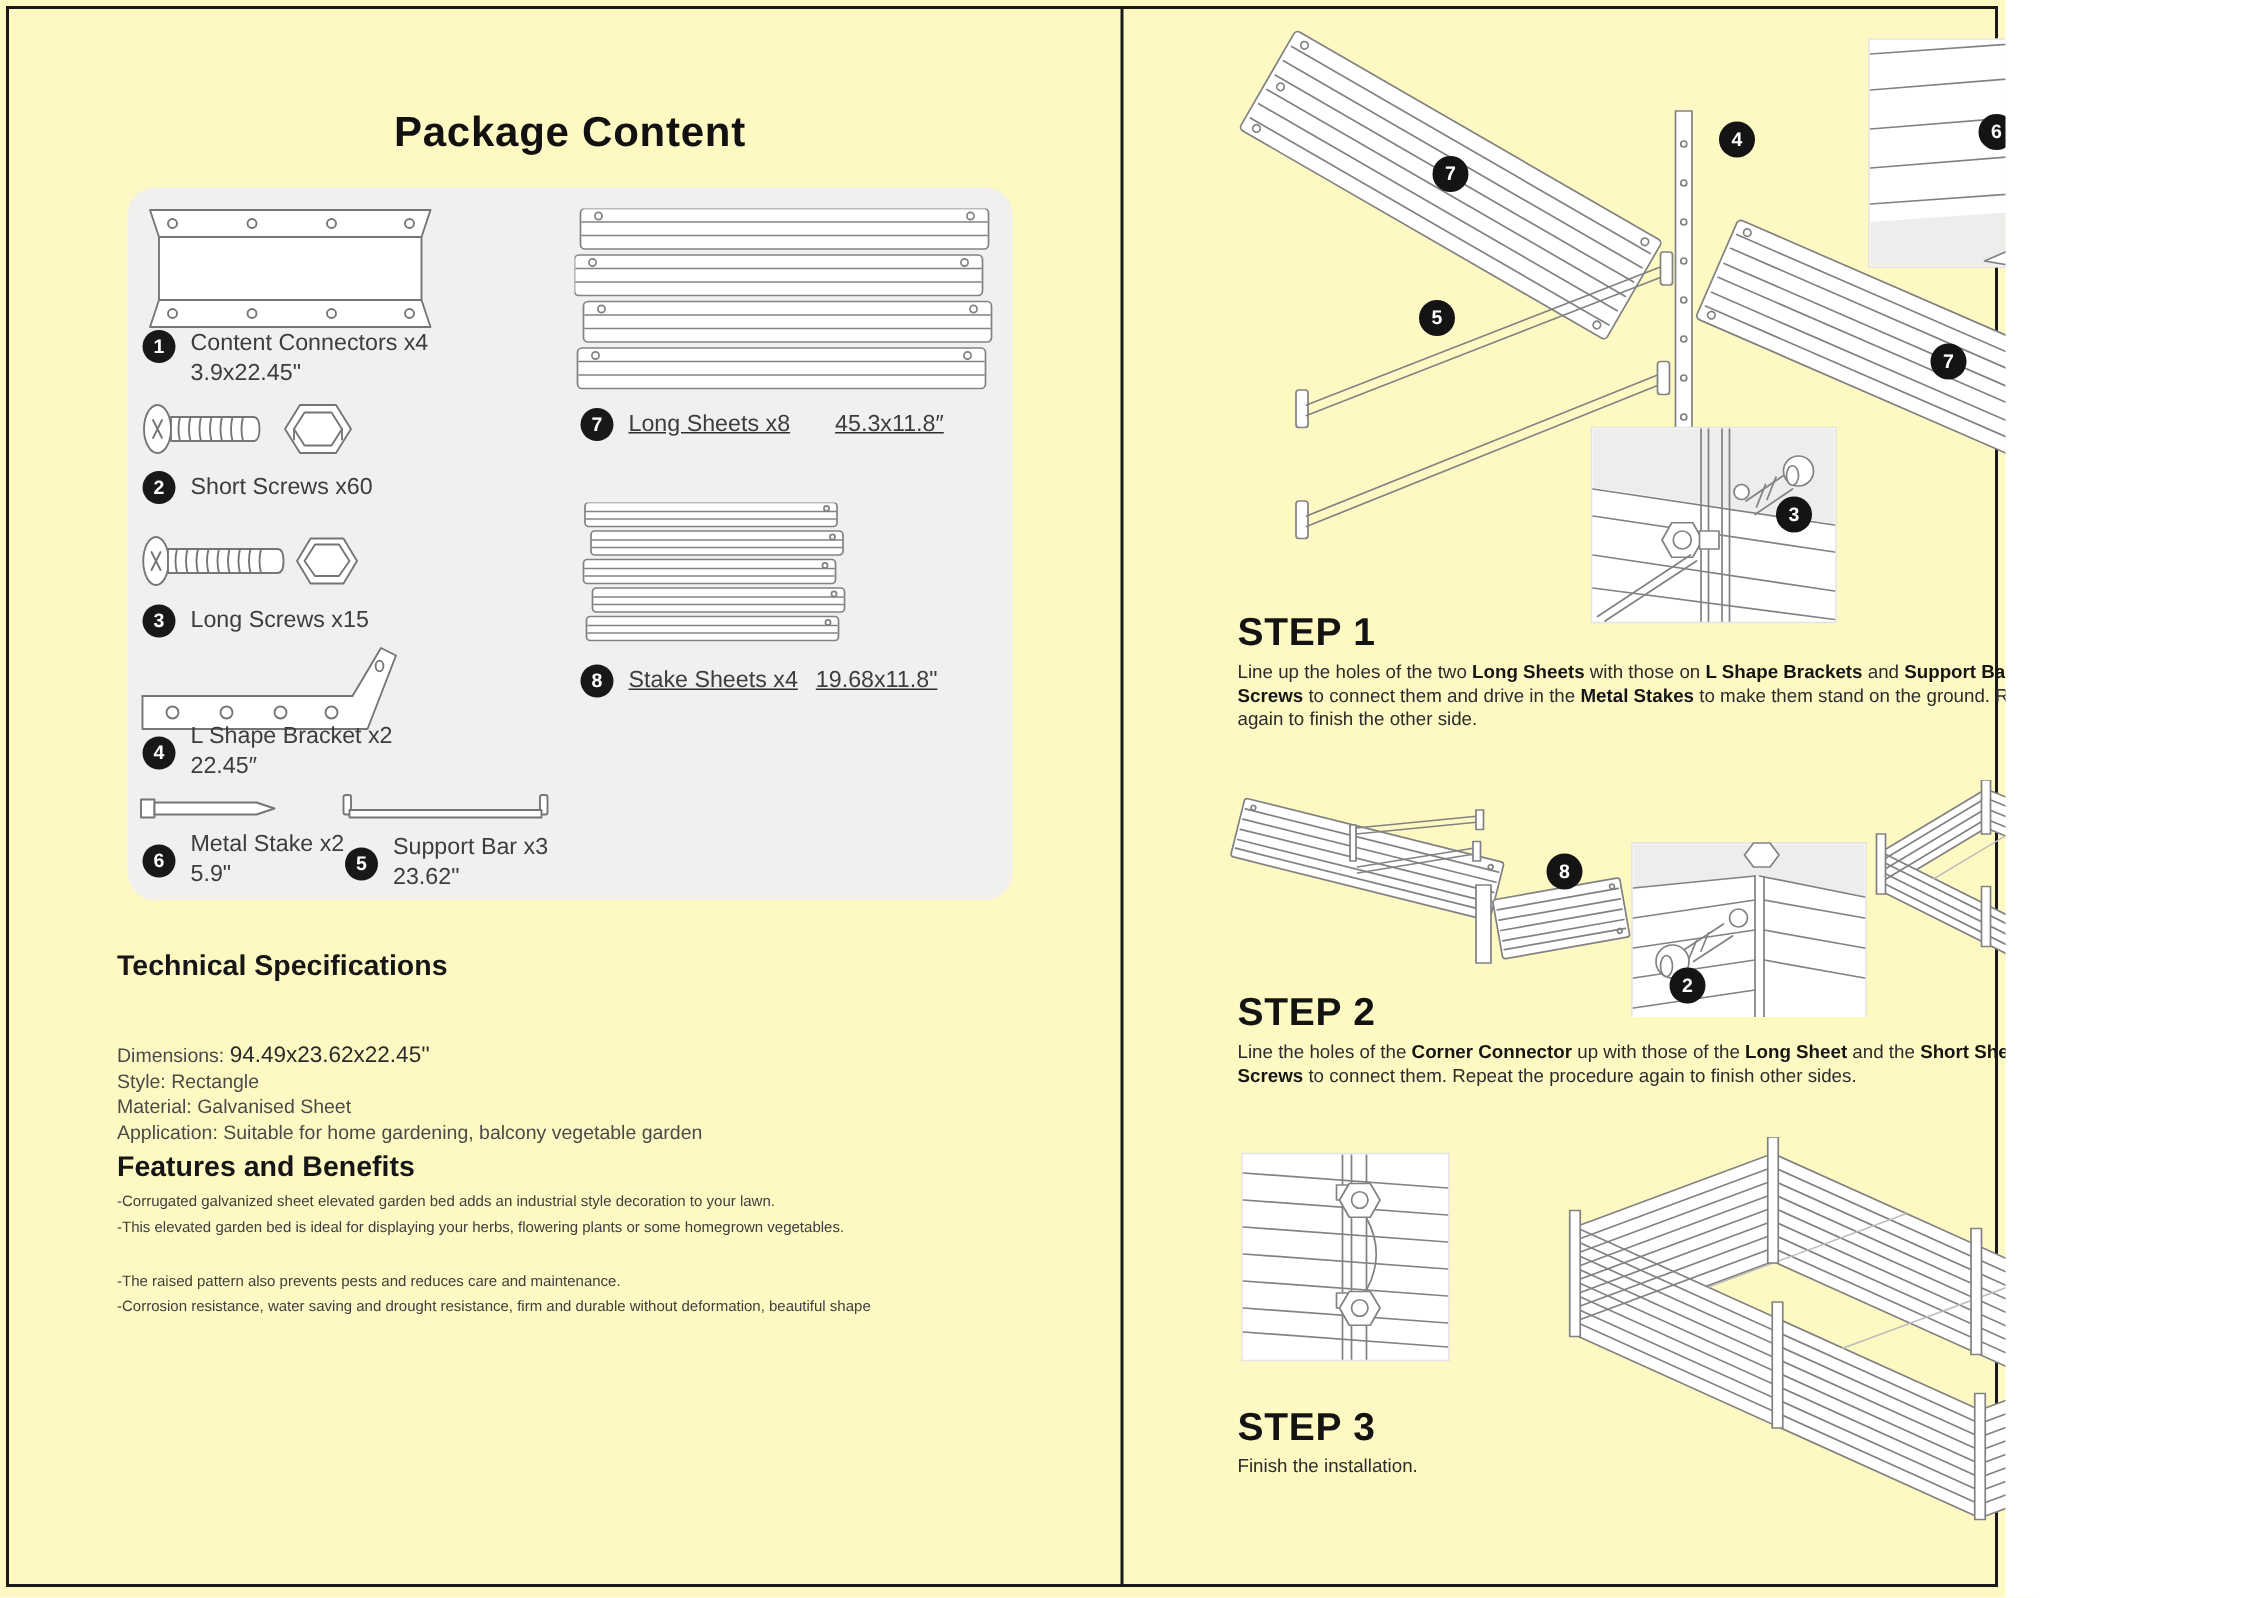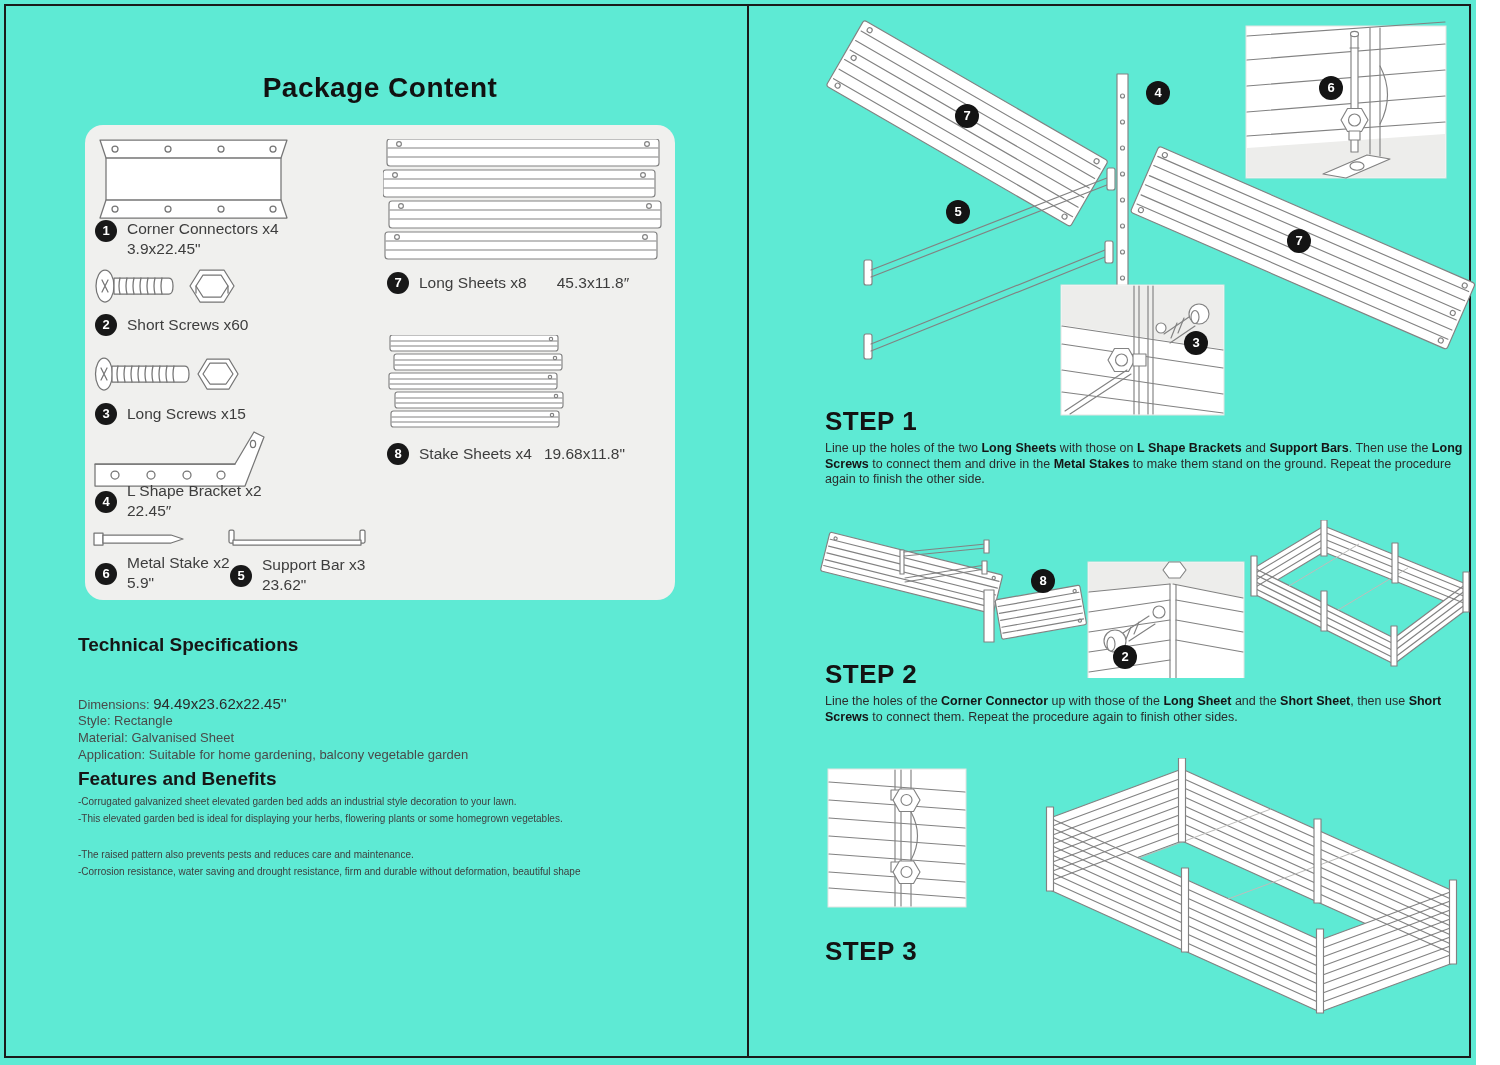--- a/index.html
+++ b/index.html
@@ -1,35 +1,35 @@
 <!DOCTYPE html>
 <html><head>
 <meta charset="utf-8">
 <style>
   html,body{margin:0;padding:0;background:#fff;}
-  .page{position:relative;width:1476px;height:1065px;background:#5eead4;overflow:hidden;
+  .page{position:relative;width:1337px;height:1065px;background:#fef9c3;overflow:hidden;
         font-family:"Liberation Sans", sans-serif;color:#2e2e2e;}
   .frame{position:absolute;left:4px;top:4px;right:5px;bottom:7px;border:2px solid #1a1a1a;}
   .divider{position:absolute;left:747px;top:5px;width:2px;height:1053px;background:#1a1a1a;}
 
   .title{position:absolute;left:85px;top:72px;width:590px;text-align:center;
          font-size:28px;font-weight:700;color:#111;letter-spacing:.5px;}
 
   .panel{position:absolute;left:85px;top:125px;width:590px;height:475px;background:#f0f0ee;border-radius:18px;}
   .abs{position:absolute;}
 
   .item{position:absolute;display:flex;gap:10px;}
   .item.center{align-items:center;}
   .item.top{align-items:flex-start;}
   .badge{width:22px;height:22px;border-radius:50%;background:#181818;color:#fff;
          font-size:13px;font-weight:700;text-align:center;line-height:22px;flex:0 0 22px;margin-top:1px;}
   .ilines{display:flex;flex-direction:column;}
   .ilabel{font-size:15.5px;color:#3d3d3d;line-height:20px;}
   .isize{font-size:15.5px;color:#3d3d3d;line-height:20px;}
-  .irow{display:flex;align-items:flex-start;}
+  .irow{display:flex;align-items:flex-start;text-decoration:underline;}
   .irow .isize{margin-left:30px;}
   .irow.tight .isize{margin-left:12px;}
 
   .sec-h{position:absolute;font-size:19px;font-weight:700;color:#161616;}
   .spec-line{position:absolute;font-size:13px;color:#4a4a4a;margin-top:32px;}
   .spec-line .dimv{font-size:15px;color:#2b2b2b;}
   .feat-line{position:absolute;font-size:10px;color:#3e3e3e;width:640px;}
 
   .step-h{position:absolute;font-size:26px;font-weight:700;color:#131313;letter-spacing:.5px;}
   .step-p{position:absolute;width:655px;font-size:12.5px;line-height:15.5px;color:#2c2c2c;}
@@ -172,21 +172,21 @@
           <rect class="sf" x="3" y="76" width="168" height="16" rx="2.5"></rect>
           <line class="s" x1="4" y1="82" x2="170" y2="82"></line>
           <line class="s" x1="4" y1="87" x2="170" y2="87"></line>
           <circle class="s" cx="164" cy="80" r="1.7"></circle>
         </g>
     </svg>
 
     <div class="item top" style="left:10px;top:94px">
       <div class="badge">1</div>
       <div class="ilines">
-        <div class="ilabel">Corner Connectors x4</div>
+        <div class="ilabel">Content Connectors x4</div>
         <div class="isize">3.9x22.45"</div>
       </div>
     </div>
     <div class="item center" style="left:10px;top:188px">
       <div class="badge">2</div>
       <div class="ilabel">Short Screws x60</div>
     </div>
     <div class="item center" style="left:10px;top:277px">
       <div class="badge">3</div>
       <div class="ilabel">Long Screws x15</div>
@@ -506,14 +506,15 @@
     <line class="lt" x1="188" y1="141" x2="320" y2="92"></line>
     <rect class="sf" x="138.5" y="0" width="7" height="84"></rect>
     <rect class="sf" x="6.5" y="49" width="7" height="84"></rect>
     <rect class="sf" x="409.5" y="122" width="7" height="84"></rect>
     <rect class="sf" x="276.5" y="171" width="7" height="84"></rect>
     <rect class="sf" x="141.5" y="110" width="7" height="84"></rect>
     <rect class="sf" x="274" y="61" width="7" height="84"></rect>
   </svg>
 
   <div class="step-h" style="left:825px;top:936px">STEP 3</div>
+  <div class="step-p" style="left:825px;top:970px"><span>Finish the installation.</span></div>
 
 </div>
 
 </body></html>

